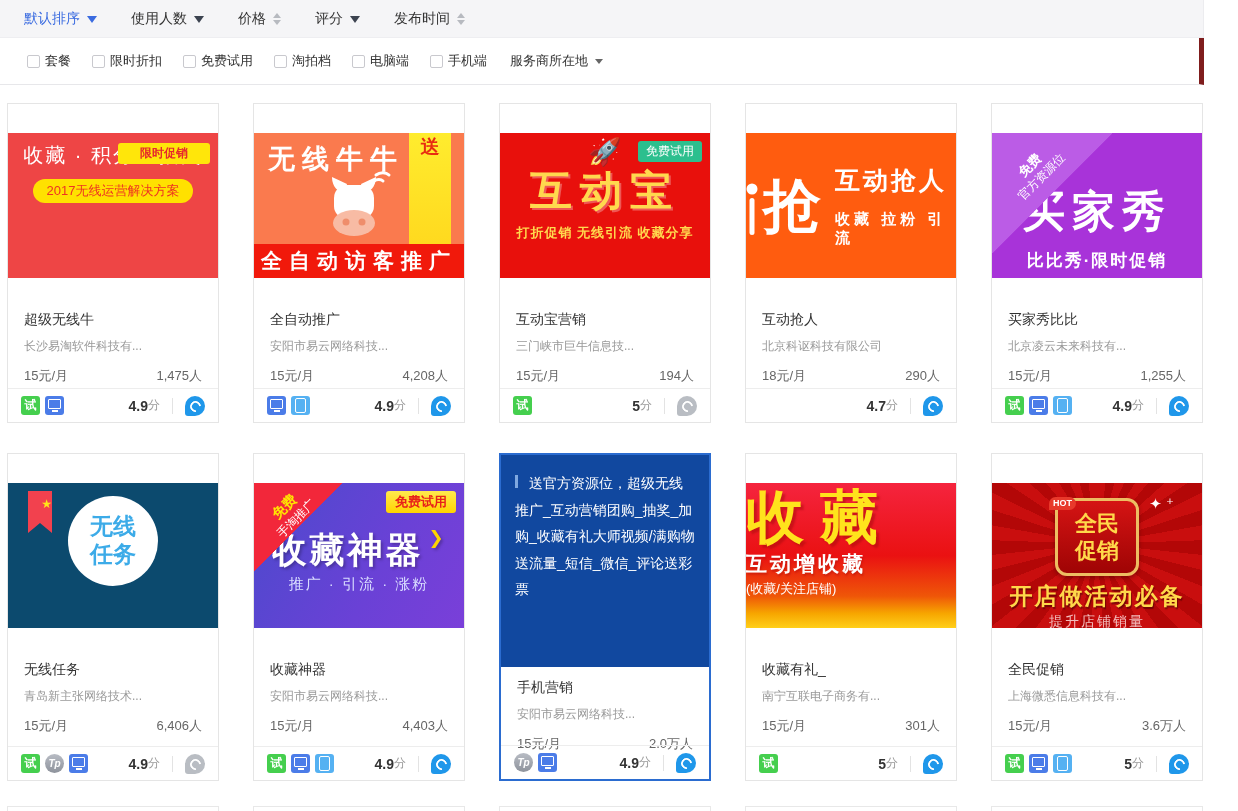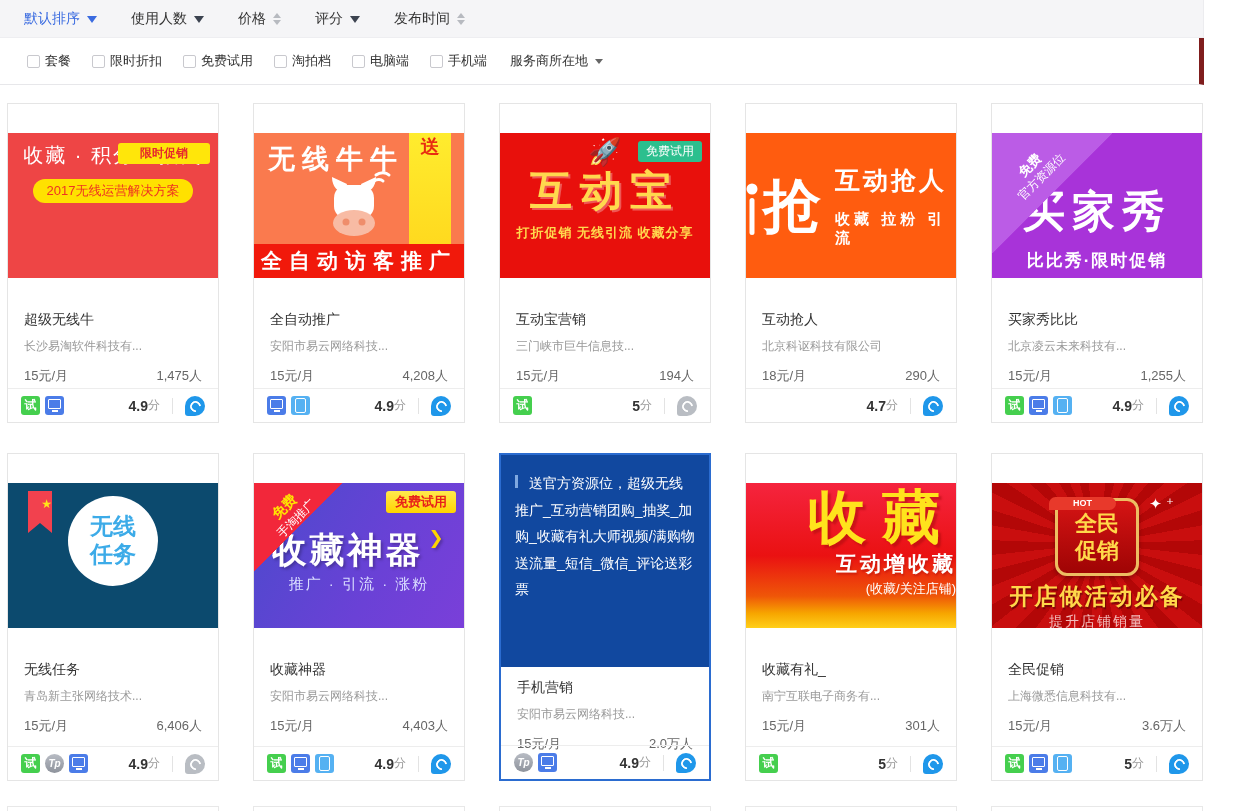--- a/index.html
+++ b/index.html
@@ -128,34 +128,34 @@
   .bn7 .t::after{content:"❯";color:#ffd400;font-size:18px;vertical-align:top;margin-left:5px}
   .bn7 .sb{color:#d9ddff;font-size:15px;margin-top:1px;letter-spacing:2px}
 
   
   .bn8{position:absolute;left:0;right:0;top:0;height:212px;background:#11489f;color:#fff;
     padding:15px 14px;font-size:14px;line-height:1.9;overflow:hidden}
   .bn8 .bar{display:inline-block;width:3px;height:13px;background:#7fa8e0;margin-right:11px}
 
   
   .bn9{background:linear-gradient(180deg,#f5243e 0%,#ea1112 50%,#ef5608 78%,#f7a600 90%,#ffcf1a 100%);
-    text-align:right;overflow:hidden}
+    text-align:left;overflow:hidden}
   .bn9 .t{color:#ffe31c;font-size:58px;font-weight:bold;letter-spacing:16px;line-height:1.05;margin-top:4px;
     white-space:nowrap;text-shadow:3px 3px 2px rgba(160,10,10,.45)}
   .bn9 .s1{color:#fff;font-size:21px;font-weight:bold;letter-spacing:3px;margin-top:2px;text-shadow:1px 2px 2px rgba(160,10,10,.4)}
   .bn9 .s2{color:#fff;font-size:13px;margin-top:2px}
 
   
   .bn10{background:repeating-conic-gradient(from 0deg at 50% 42%,#c90e0e 0deg 8deg,#b30707 8deg 16deg);text-align:center}
   .bn10::after{content:"✦ ⁺";position:absolute;top:12px;right:28px;color:#fff;font-size:15px}
   .bn10 .frame{position:relative;width:84px;height:78px;margin:15px auto 0;border:3px solid #edbd62;border-radius:12px;
     background:linear-gradient(#d51414,#9f0404);color:#ffd84a;font-size:22px;font-weight:bold;line-height:1.25;
     display:flex;flex-direction:column;align-items:center;justify-content:center;box-shadow:0 2px 4px rgba(0,0,0,.3)}
   .bn10 .hot{position:absolute;top:-4px;left:-9px;background:#e8392b;color:#fff;font-size:9px;font-weight:bold;
-    padding:1px 24px;border-radius:8px 8px 8px 0}
+    padding:1px 4px;border-radius:8px 8px 8px 0}
   .bn10 .s1{color:#ffd84a;font-size:23px;font-weight:bold;letter-spacing:2px;margin-top:5px;text-shadow:1px 2px 1px rgba(0,0,0,.35)}
   .bn10 .s2{color:#f3bcbc;font-size:14px;margin-top:1px;letter-spacing:2px}
 
   
   .stub{position:absolute;top:806px;width:212px;height:5px;background:#fff;
     border:1px solid #e8e8e8;border-bottom:none}
 </style>
 </head>
 <body>
 

